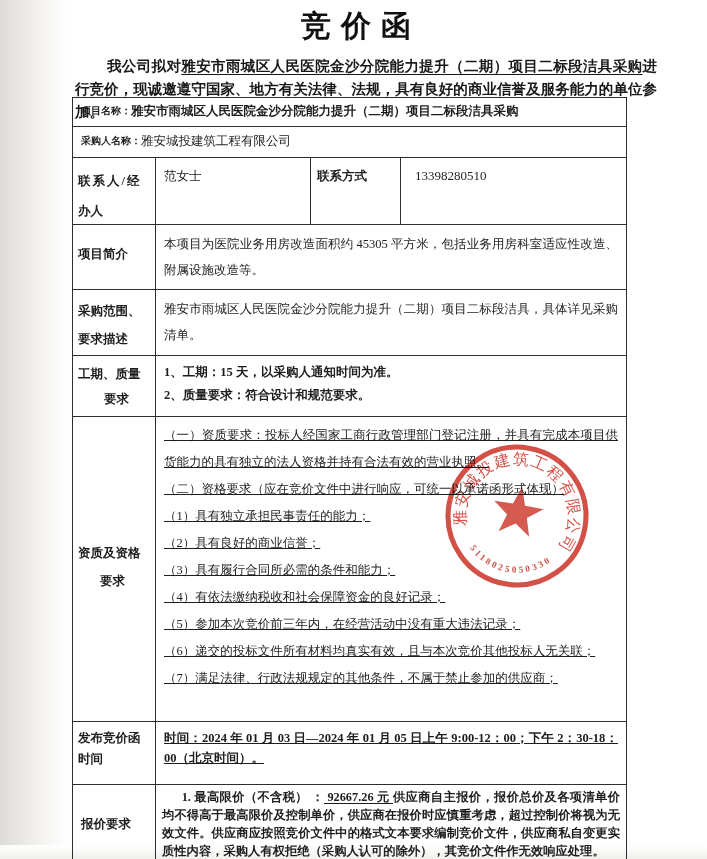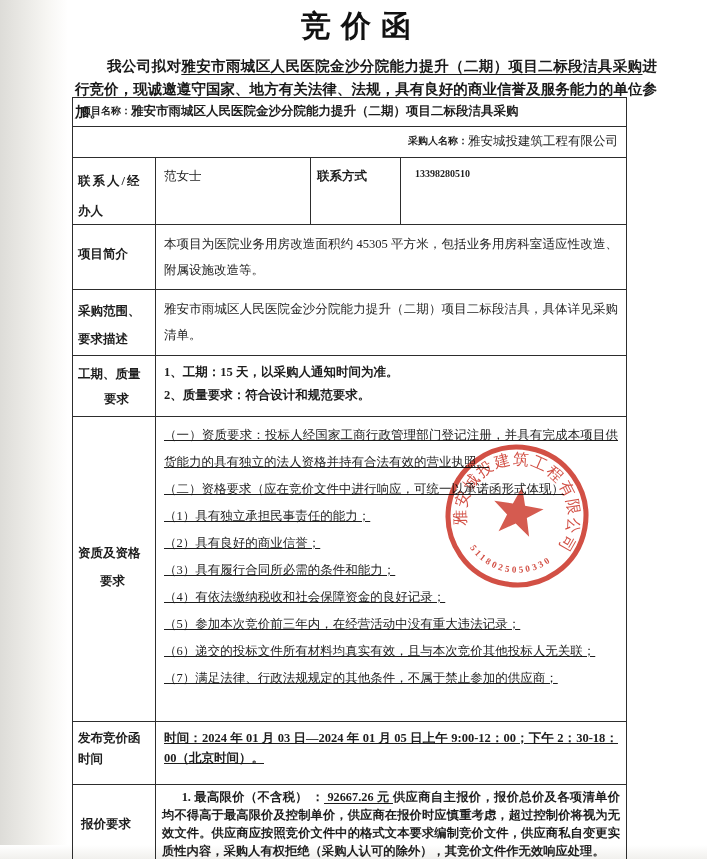--- a/index.html
+++ b/index.html
@@ -73,42 +73,42 @@
     <td colspan="4" class="full-row">
       <div class="box">
         <span class="blab">项目名称：</span>
         <span class="val-bold">雅安市雨城区人民医院金沙分院能力提升（二期）项目二标段洁具采购</span>
       </div>
     </td>
   </tr>
 
   <tr style="height:31px;">
     <td colspan="4" class="full-row">
-      <div class="box" style="height:28px;justify-content:flex-end;">
+      <div class="box" style="height:28px;">
         <span class="blab">采购人名称：</span>
         <span>雅安城投建筑工程有限公司</span>
       </div>
     </td>
   </tr>
 
   <tr style="height:60px;">
     <td class="lab">
       <div class="box" style="height:56px;padding:8px 0 0 5px;line-height:30px;">
         <div class="l1">联系人/经</div>
         <div>办人</div>
       </div>
     </td>
     <td>
       <div class="box" style="height:56px;padding:10px 0 0 8px;">范女士</div>
     </td>
     <td class="lab">
       <div class="box" style="height:56px;padding:10px 0 0 6px;">联系方式</div>
     </td>
     <td>
-      <div class="box" style="height:56px;padding:10px 0 0 14px;font-size:10px;font-weight:bold;">13398280510</div>
+      <div class="box" style="height:56px;padding:10px 0 0 14px;font-size:13px;">13398280510</div>
     </td>
   </tr>
 
   <tr style="height:62px;">
     <td class="lab">
       <div class="box" style="height:58px;display:flex;align-items:center;padding-left:5px;">项目简介</div>
     </td>
     <td colspan="3">
       <div class="box cpad" style="height:58px;padding-top:6px;line-height:26px;text-align:justify;">本项目为医院业务用房改造面积约 45305 平方米，包括业务用房科室适应性改造、附属设施改造等。</div>
     </td>

